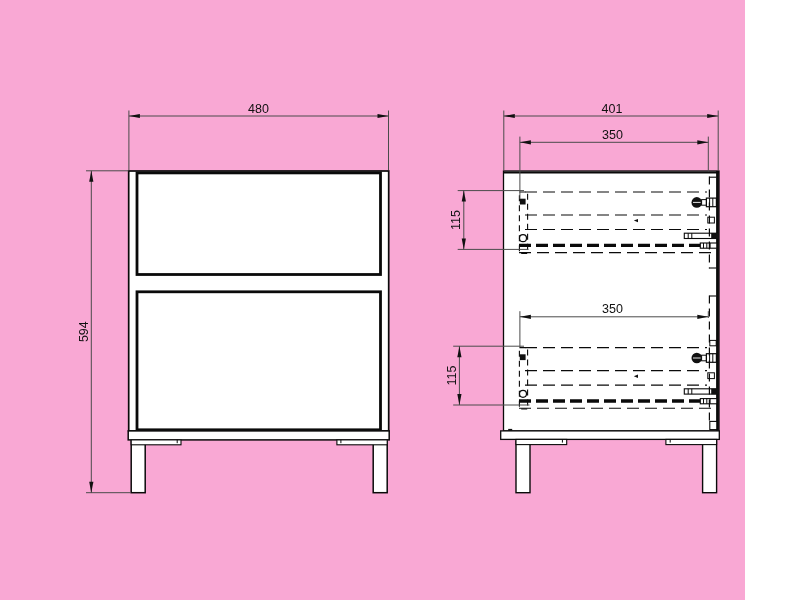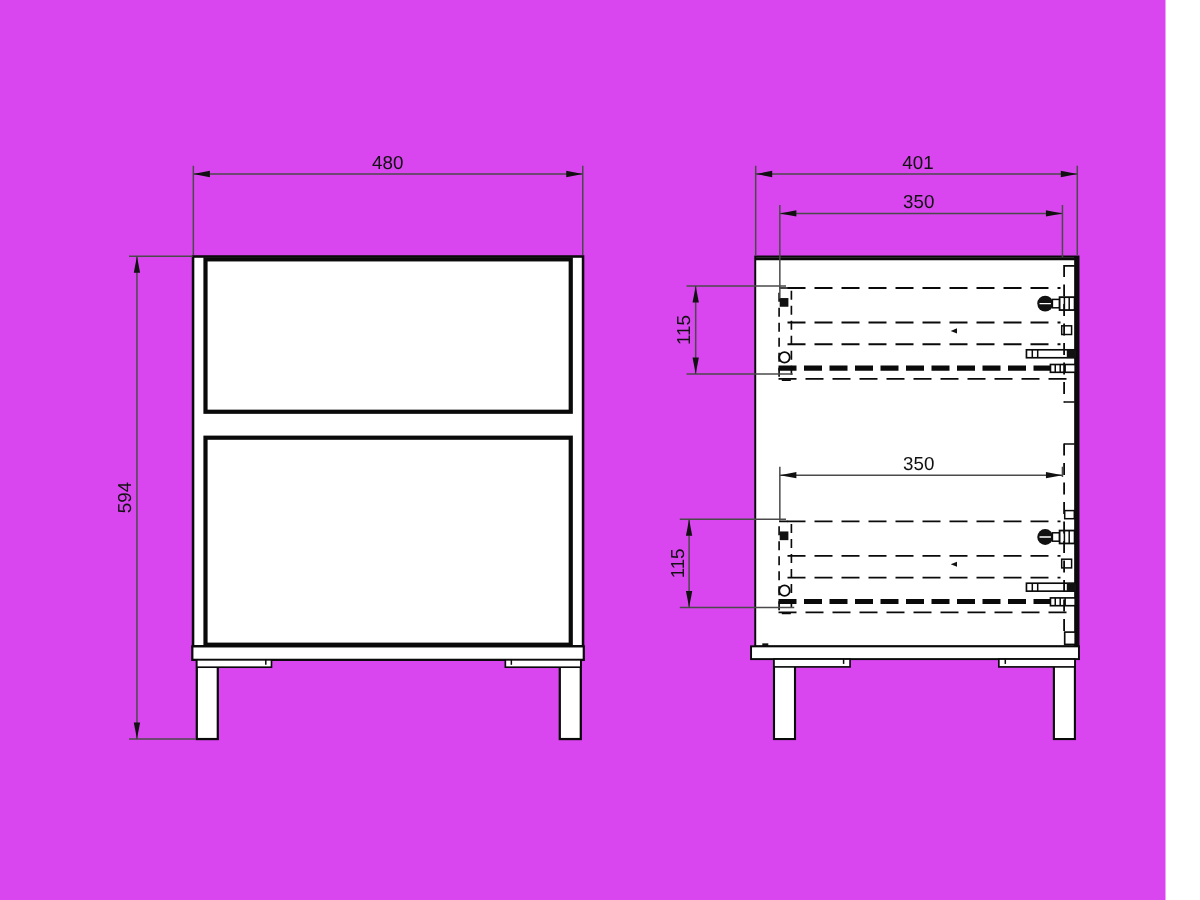--- a/index.html
+++ b/index.html
@@ -1,16 +1,16 @@
 <!DOCTYPE html>
 <html><head>
 <meta charset="utf-8">
 <style>
   html,body{margin:0;padding:0;background:#ffffff;}
-  .canvas{position:relative;width:745px;height:600px;background:#d946ef;overflow:hidden;padding-left:32px;}
+  .canvas{position:relative;width:745px;height:600px;background:#f9a8d4;overflow:hidden;}
   svg{position:absolute;left:0;top:0;}
   .geo{stroke:#0a0a0a;fill:none;}
   .geow{stroke:#0a0a0a;fill:#ffffff;}
   .dim{stroke:#4a4a4a;stroke-width:1;fill:none;}
   .arr{fill:#111111;stroke:none;}
   .dimtext{font-family:"Liberation Sans", sans-serif;font-size:12.5px;fill:#111111;}
   .dash{stroke:#0a0a0a;fill:none;}
 </style>
 </head>
 <body>

